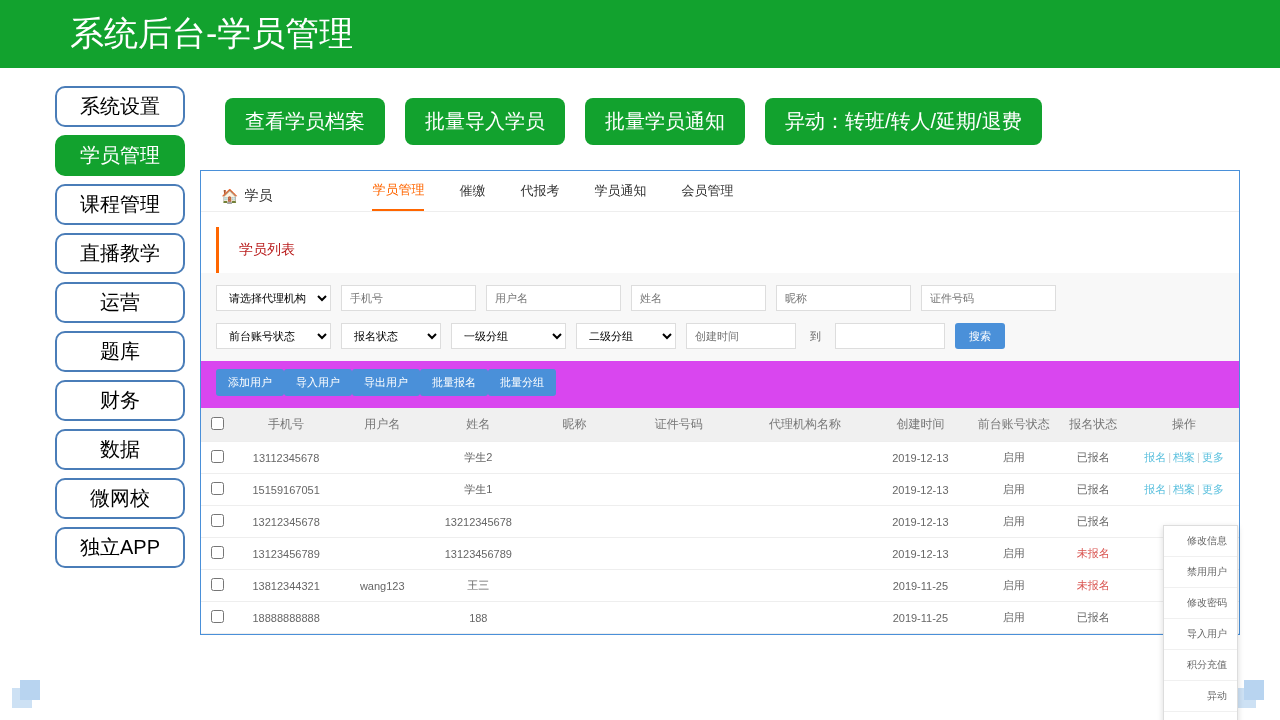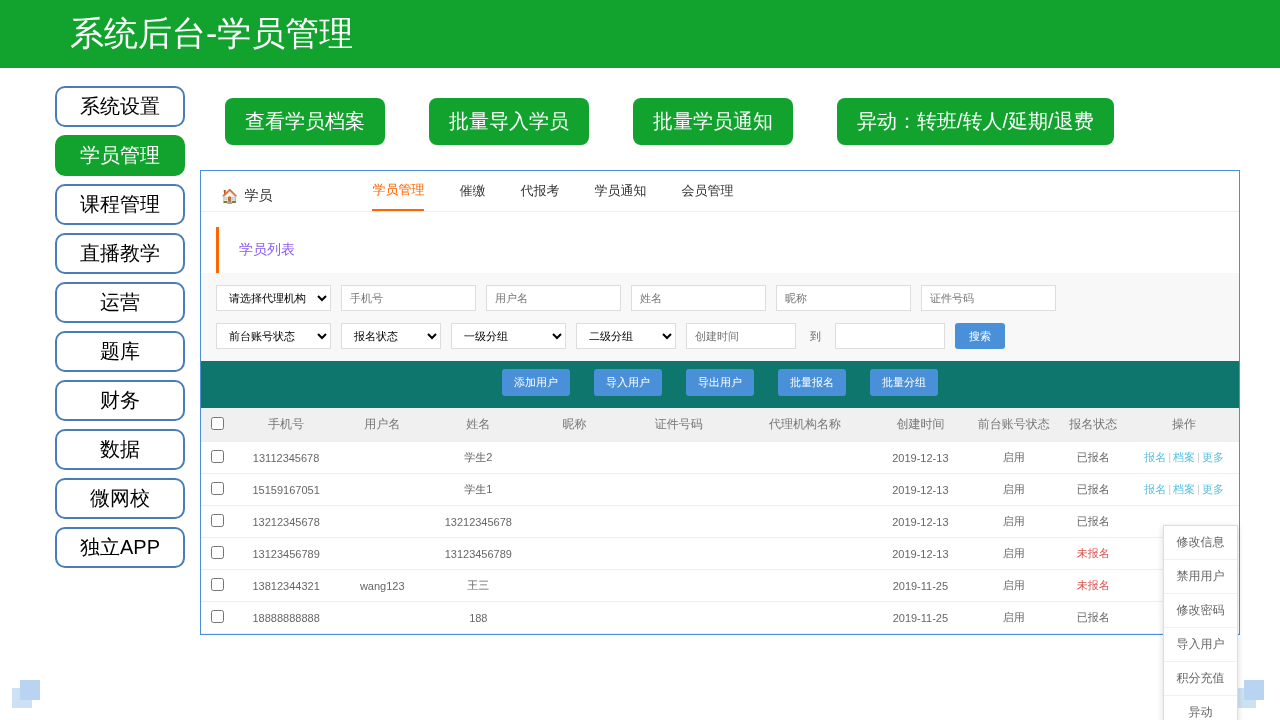--- a/index.html
+++ b/index.html
@@ -9,41 +9,41 @@
     .header-title { color: #fff; font-size: 34px; font-weight: 300; }
     
     .main-container { display: flex; padding-top: 10px; }
     
     .sidebar { width: 200px; padding-left: 55px; padding-top: 8px; }
     .sidebar-item { border: 2px solid #4a7db8; border-radius: 10px; padding: 5px 12px; margin-bottom: 8px; font-size: 20px; text-align: center; cursor: pointer; background: #fff; color: #000; width: 130px; }
     .sidebar-item.active { background: #12a22e; color: #fff; border-color: #12a22e; }
     
     .content { flex: 1; padding: 0 40px 0 0; }
     
-    .action-buttons { display: flex; gap: 44px; margin-bottom: 25px; margin-top: 20px; margin-left: 25px; }
+    .action-buttons { display: flex; gap: 20px; margin-bottom: 25px; margin-top: 20px; margin-left: 25px; }
     .action-btn { background: #12a22e; color: #fff; border: none; border-radius: 8px; padding: 10px 20px; font-size: 20px; cursor: pointer; }
     
     .panel { border: 1px solid #4a90d9; background: #fff; }
     
     .tabs-row { display: flex; align-items: center; padding: 10px 20px 0 20px; border-bottom: 1px solid #eee; position: relative; }
     .tabs-icon { font-size: 14px; color: #333; margin-right: 6px; }
     .tabs-label { font-size: 14px; color: #333; margin-right: 100px; font-weight: normal; }
     .tab { font-size: 13px; color: #333; margin-right: 35px; padding-bottom: 10px; cursor: pointer; }
     .tab.active { color: #ff6600; border-bottom: 2px solid #ff6600; }
     
-    .list-title { padding: 14px 20px; font-size: 14px; color: #8b5cf6; border-left: 3px solid #ff6600; margin: 15px 0 0 15px; }
+    .list-title { padding: 14px 20px; font-size: 14px; color: #b91c1c; border-left: 3px solid #ff6600; margin: 15px 0 0 15px; }
     
     .filter-row { background: #f8f8f8; padding: 12px 15px; display: flex; gap: 10px; flex-wrap: wrap; }
     .filter-input, .filter-select { border: 1px solid #ddd; padding: 5px 8px; font-size: 11px; background: #fff; height: 26px; }
     .filter-select { width: 115px; }
     .filter-input { width: 135px; }
     .filter-label { font-size: 11px; color: #666; display: flex; align-items: center; padding: 0 4px; }
     .search-btn { background: #4a90d9; color: #fff; border: none; padding: 5px 14px; font-size: 11px; cursor: pointer; border-radius: 3px; }
     
-    .bulk-row { background: #0f766e; padding: 8px 15px 12px; display: flex; justify-content: center; gap: 24px; }
+    .bulk-row { background: #d946ef; padding: 8px 15px 12px; display: flex; justify-content: flex-start; gap: 0; }
     .bulk-btn { background: #4a90d9; color: #fff; border: none; padding: 6px 12px; font-size: 11px; cursor: pointer; border-radius: 3px; }
     
     table { width: 100%; border-collapse: collapse; font-size: 11px; }
     thead tr { background: #f0f0f0; }
     th, td { padding: 8px 6px; text-align: center; border-bottom: 1px solid #eee; color: #666; }
     th { color: #777; font-weight: normal; font-size: 12px; }
     .col-check { width: 30px; }
     .col-phone { width: 95px; }
     .col-user { width: 80px; }
     .col-name { width: 95px; }
@@ -52,21 +52,21 @@
     .col-agent { width: 120px; }
     .col-date { width: 90px; }
     .col-status { width: 80px; }
     .col-reg { width: 65px; }
     .col-action { width: 100px; }
     .reg-no { color: #d9534f; }
     .action-link { color: #5bc0de; cursor: pointer; }
     .action-sep { color: #ccc; margin: 0 2px; }
     
     .dropdown-menu { position: absolute; right: 42px; top: 525px; background: #fff; border: 1px solid #ddd; box-shadow: 0 2px 6px rgba(0,0,0,0.15); width: 75px; z-index: 100; }
-    .dropdown-item { padding: 8px 10px; font-size: 12px; color: #666; text-align: center; cursor: pointer; border-bottom: 1px solid #f0f0f0; }
+    .dropdown-item { padding: 8px 10px; font-size: 10px; color: #666; text-align: right; cursor: pointer; border-bottom: 1px solid #f0f0f0; }
     
     .deco-bl { position: absolute; bottom: 8px; left: 12px; width: 32px; height: 32px; }
     .deco-br { position: absolute; bottom: 8px; right: 12px; width: 32px; height: 32px; }
     .deco-shape { position: absolute; background: #b8d4f0; }
   </style>
 </head>
 <body>
 
 <div class="header">
   <div class="header-title">系统后台-学员管理</div>

